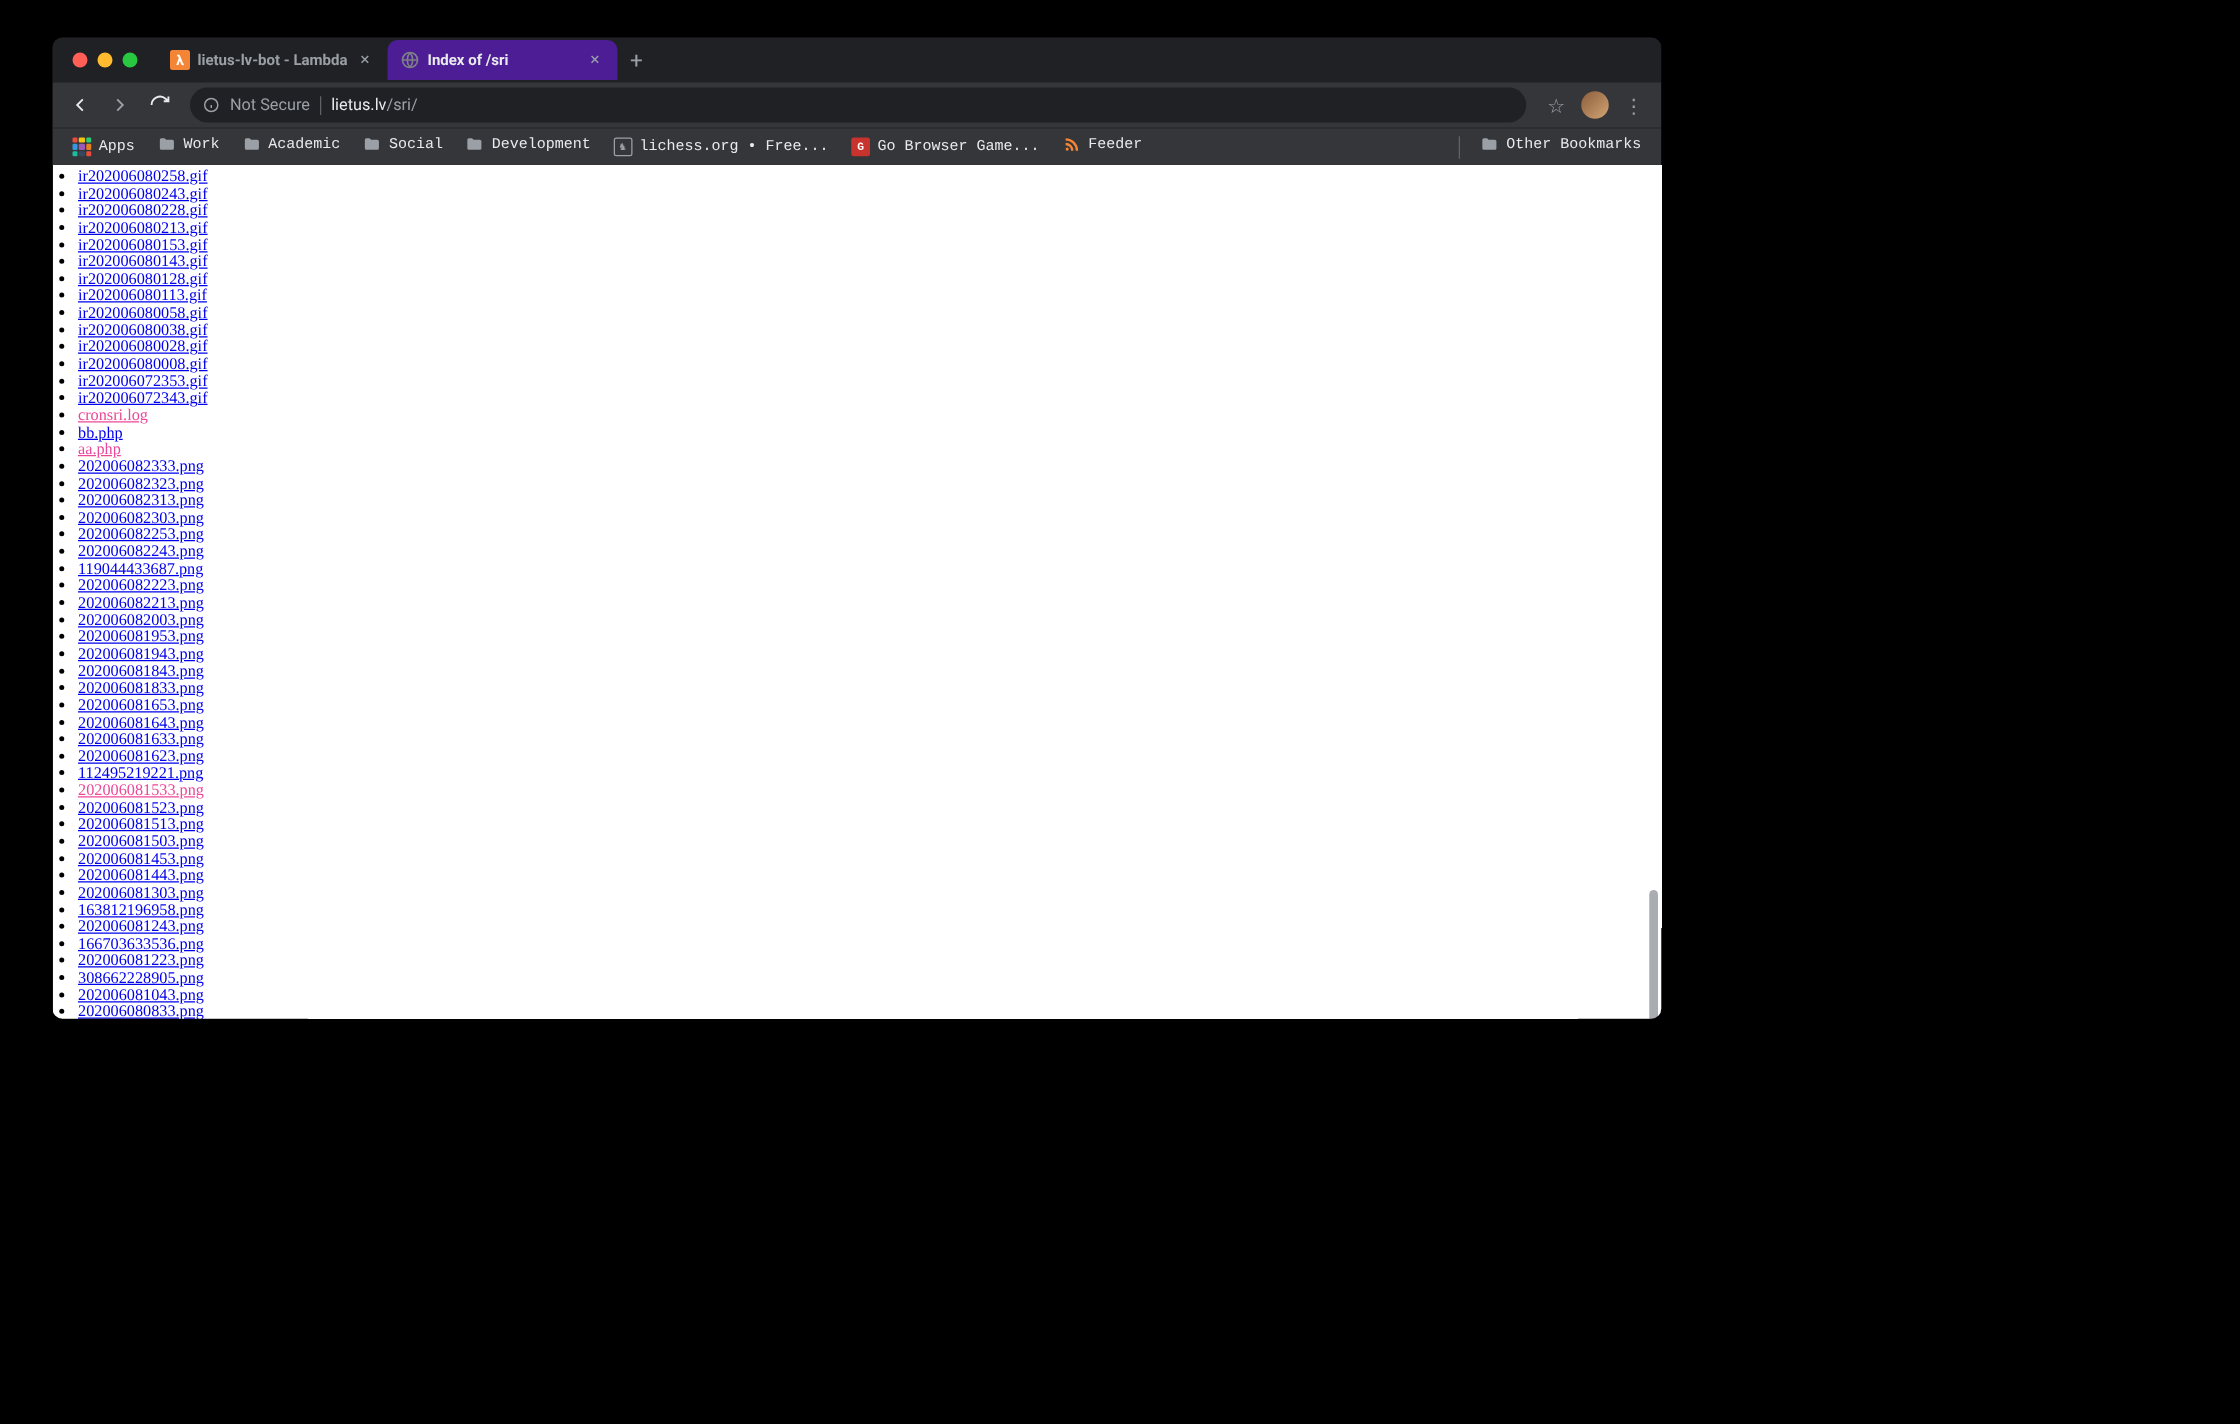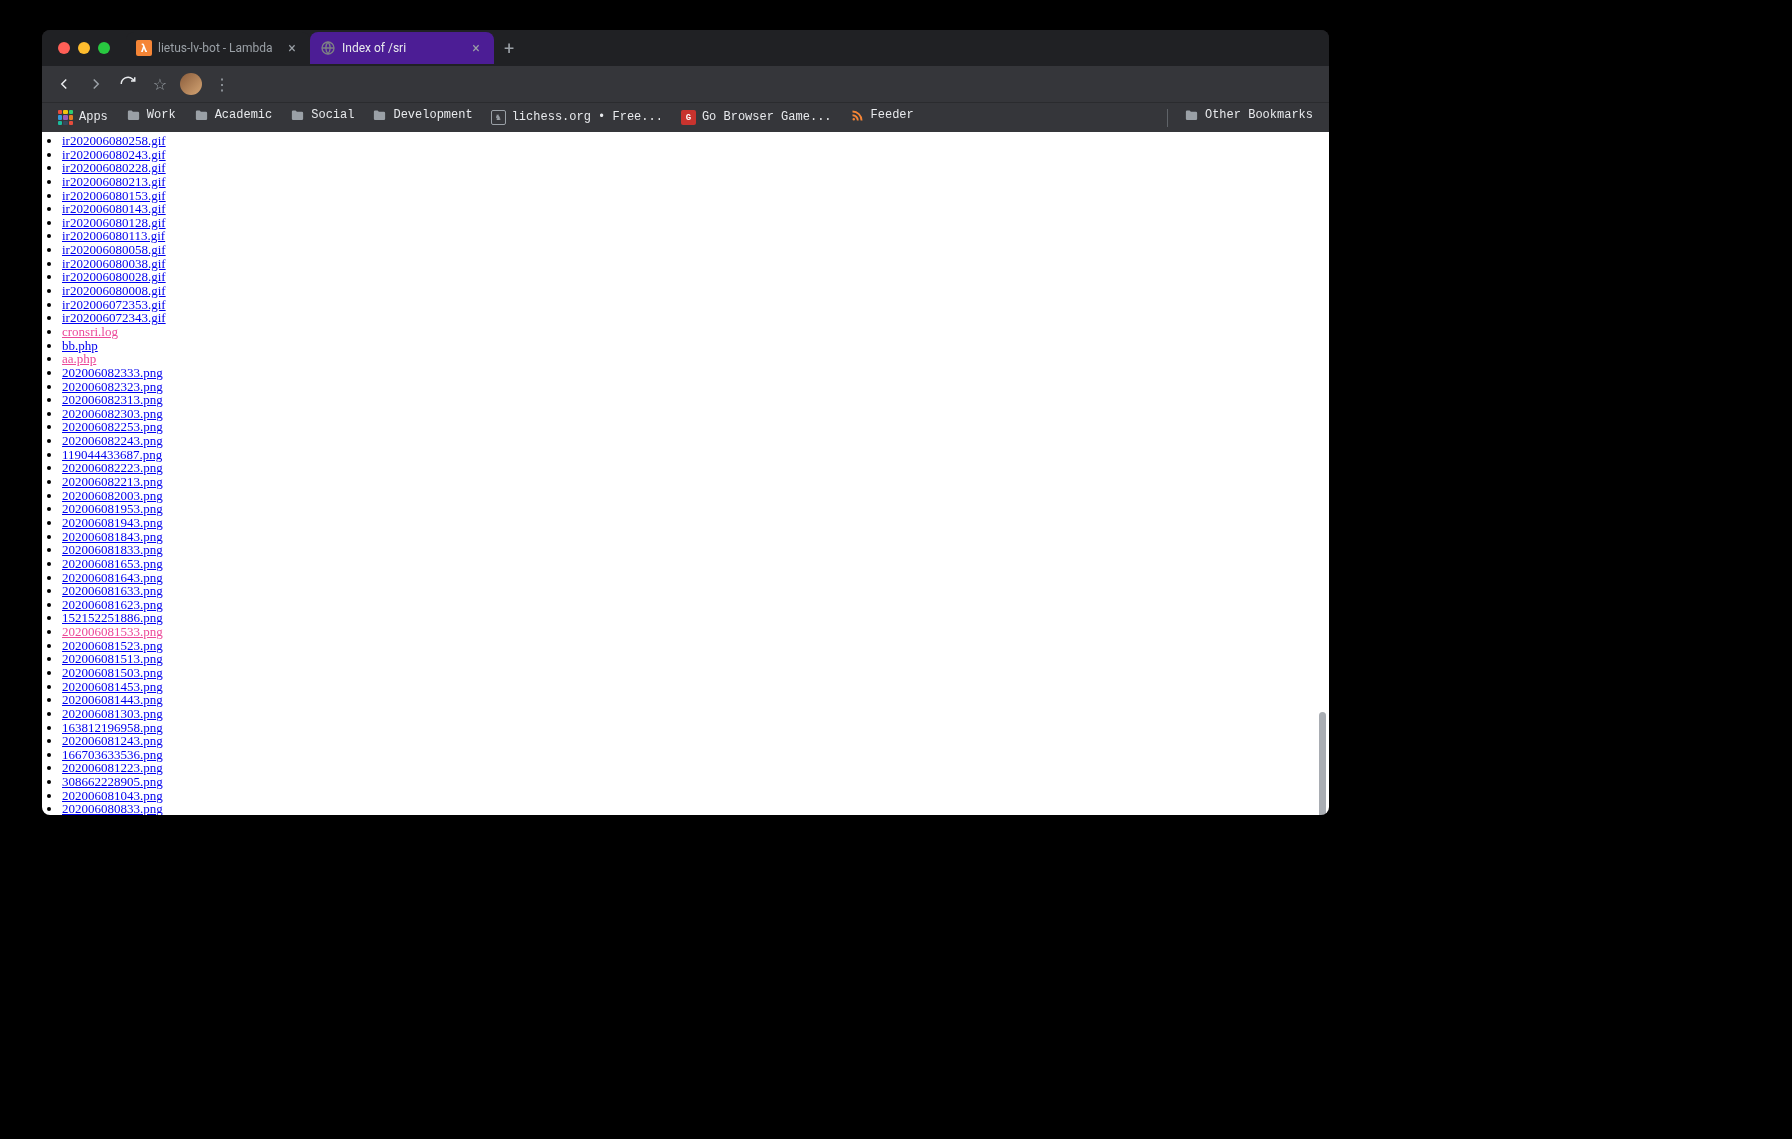--- a/index.html
+++ b/index.html
@@ -74,20 +74,21 @@
       border-radius: 2px;
     }
     .fav-globe {
       color: #7d8085;
     }
     .tab-title {
       flex: 1;
       white-space: nowrap;
       overflow: hidden;
       text-overflow: ellipsis;
+      font-weight: bold;
     }
     .tab-close {
       color: #9aa0a6;
       font-size: 14px;
       padding: 2px;
       cursor: pointer;
       width: 16px;
       text-align: center;
     }
     .new-tab {
@@ -296,20 +297,32 @@
     </div>
     <div class="nav-btn">
       <svg viewBox="0 0 24 24" fill="none" stroke="currentColor" stroke-width="2">
           <path d="M9 18l6-6-6-6"></path>
         </svg>
     </div>
     <div class="nav-btn enabled">
       <svg viewBox="0 0 24 24" fill="none" stroke="currentColor" stroke-width="2">
           <path d="M3 12a9 9 0 0115-6.7L21 8M21 3v5h-5"></path>
         </svg>
+    </div>
+    <div class="address-bar">
+      <span class="secure-icon">
+        <svg viewBox="0 0 24 24" fill="none" stroke="currentColor" stroke-width="2">
+            <circle cx="12" cy="12" r="9"></circle>
+            <path d="M12 8v.01M12 12v4"></path>
+          </svg>
+      </span>
+      <span class="not-secure">Not Secure</span>
+      <span class="url">
+        <span>lietus.lv</span><span class="path">/sri/</span>
+      </span>
     </div>
     <div class="toolbar-right">
       <div class="star-icon">☆</div>
       <div class="avatar"></div>
       <div class="menu-icon">⋮</div>
     </div>
   </div>
 
   <div class="bookmarks-bar">
     <div class="bookmark-item">
@@ -404,21 +417,21 @@
         <li><a href="#">202006082213.png</a></li>
         <li><a href="#">202006082003.png</a></li>
         <li><a href="#">202006081953.png</a></li>
         <li><a href="#">202006081943.png</a></li>
         <li><a href="#">202006081843.png</a></li>
         <li><a href="#">202006081833.png</a></li>
         <li><a href="#">202006081653.png</a></li>
         <li><a href="#">202006081643.png</a></li>
         <li><a href="#">202006081633.png</a></li>
         <li><a href="#">202006081623.png</a></li>
-        <li><a href="#">152152251886.png</a></li>
+        <li><a href="#">112495219221.png</a></li>
         <li><a href="#" class="visited">202006081533.png</a></li>
         <li><a href="#">202006081523.png</a></li>
         <li><a href="#">202006081513.png</a></li>
         <li><a href="#">202006081503.png</a></li>
         <li><a href="#">202006081453.png</a></li>
         <li><a href="#">202006081443.png</a></li>
         <li><a href="#">202006081303.png</a></li>
         <li><a href="#">163812196958.png</a></li>
         <li><a href="#">202006081243.png</a></li>
         <li><a href="#">166703633536.png</a></li>

